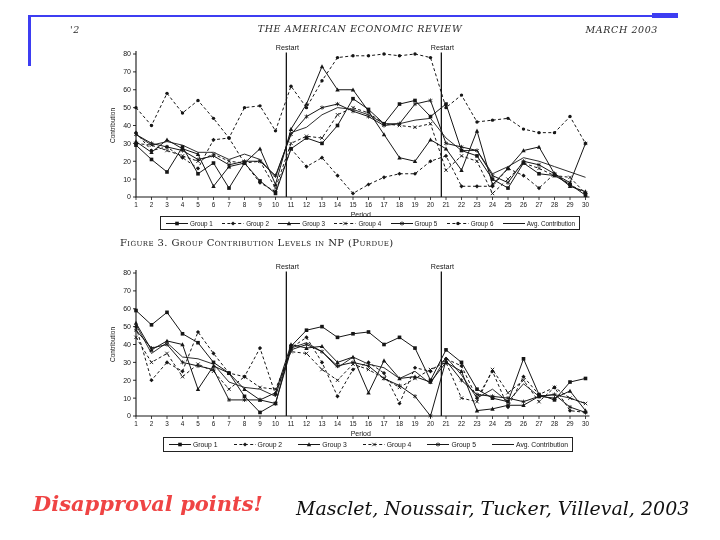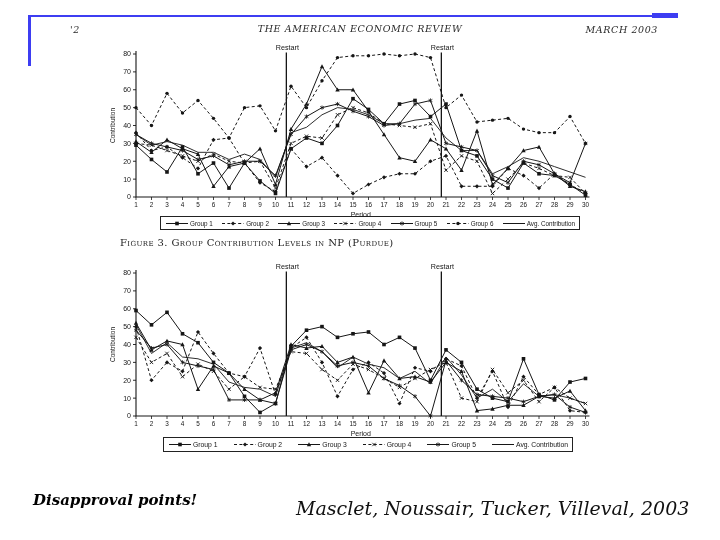--- a/index.html
+++ b/index.html
@@ -22,21 +22,21 @@
           white-space:nowrap;color:#161616;}
   .legend.l0{left:160px;top:216px;width:420px;height:14px;font-size:6.3px;}
   .legend.l1{left:163px;top:437px;width:410px;height:15px;font-size:6.8px;}
   .lg-item{display:inline-flex;align-items:center;gap:1px;}
   .caption{position:absolute;left:120px;width:470px;text-align:left;
            font-family:"DejaVu Serif","Liberation Serif",serif;font-variant:small-caps;
            font-size:10px;letter-spacing:0.4px;color:#1b1b1b;white-space:nowrap;}
   .caption.cap0{top:237px;}
   .caption.cap1{top:458px;}
   .note{position:absolute;left:33px;top:491px;font-family:"DejaVu Serif","Liberation Serif",serif;
-        font-style:italic;font-weight:bold;font-size:15px;color:#000000;}
+        font-style:italic;font-weight:bold;font-size:21px;color:#ef4444;}
   .cite{position:absolute;left:296px;top:497px;font-family:"DejaVu Serif","Liberation Serif",serif;
         font-style:italic;font-size:19px;color:#111;}
 </style>
 </head>
 <body>
 
 <div class="slide">
   <div class="accent h"></div>
   <div class="accent cap"></div>
   <div class="accent v"></div>

